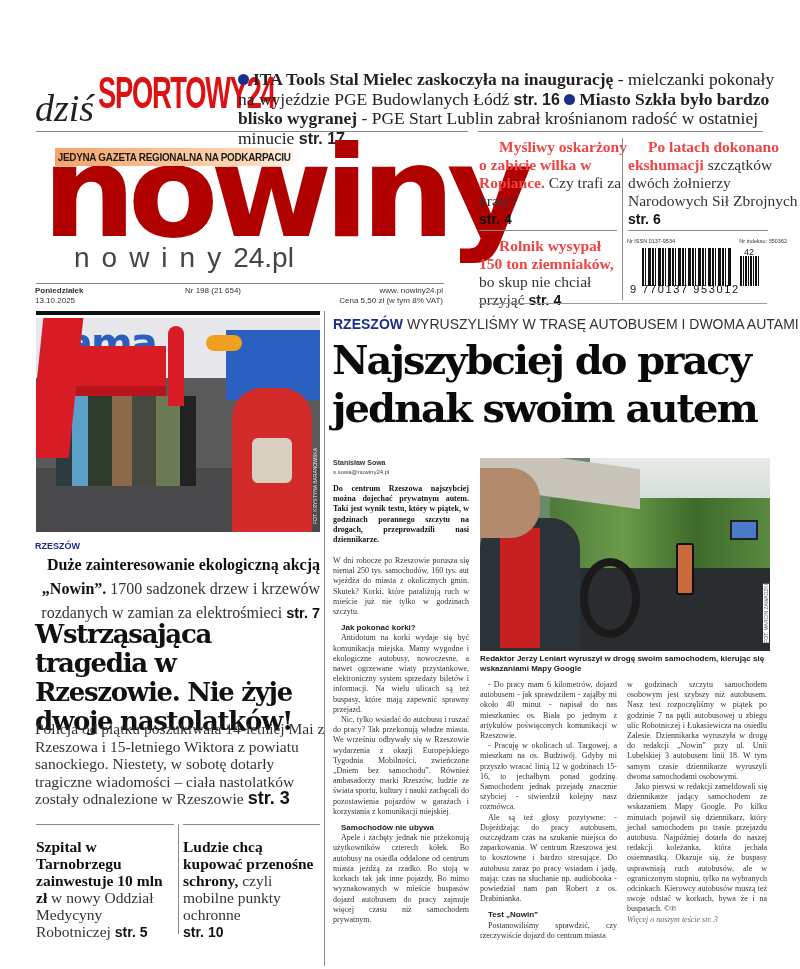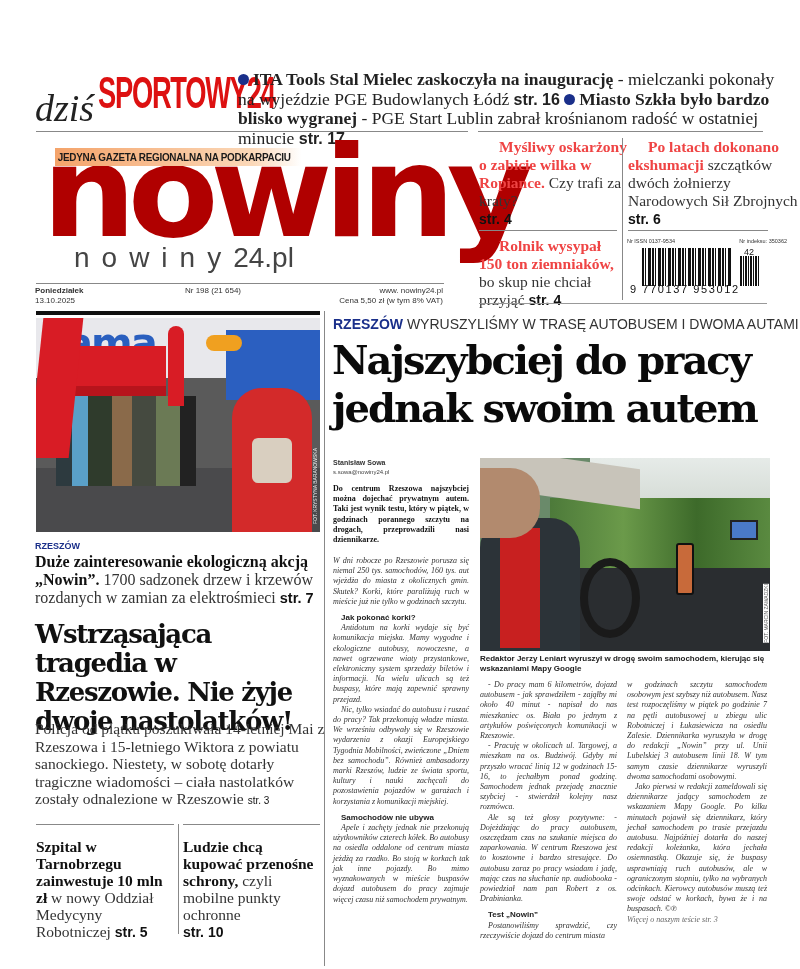--- a/index.html
+++ b/index.html
@@ -55,42 +55,42 @@
   #photo1 .flag { position: absolute; left: 0; top: 0; width: 40px; height: 140px; background: #d81c25; transform: skewX(-6deg); }
   #photo1 .flag2 { position: absolute; left: 132px; top: 8px; width: 16px; height: 80px; background: #d81c25; border-radius: 8px 8px 0 0; }
   #photo1 .ground { position: absolute; left: 0; top: 150px; width: 100%; height: 64px; background: #4a4a4c; }
   #photo1 .people { position: absolute; left: 20px; top: 78px; width: 200px; height: 90px; background: linear-gradient(90deg,#2d3a3f 0 8%,#5aa0c8 8% 16%,#2f3b2c 16% 28%,#8a6a4a 28% 38%,#454a40 38% 50%,#6b7a55 50% 62%,#222 62% 70%, transparent 70%); }
   #photo1 .woman { position: absolute; left: 196px; top: 70px; width: 80px; height: 144px; background: #d32a2a; border-radius: 30px 30px 0 0; }
   #photo1 .bag { position: absolute; left: 216px; top: 120px; width: 40px; height: 45px; background: #d9cfc0; border-radius: 6px; }
   #photo1 .cred { position: absolute; right: 2px; bottom: 8px; writing-mode: vertical-rl; transform: rotate(180deg); font-family: "Liberation Sans", sans-serif; font-size: 5px; color: #eee; }
   #photo1 .tenttext { position: absolute; left: 40px; top: 50px; font-family: "Liberation Sans", sans-serif; font-weight: 700; font-size: 9px; color: #fff; word-spacing: 10px; margin-top: 28px; }
 
   #eco-kicker { left: 35px; top: 541px; font-family: "Liberation Sans", sans-serif; font-weight: 700; font-size: 9px; color: #1a2f8a; }
-  #eco-text { left: 35px; top: 553px; width: 285px; font-family: "Liberation Serif", serif; font-size: 16px; line-height: 18px; color: #333; }
+  #eco-text { left: 35px; top: 553px; width: 285px; font-family: "Liberation Serif", serif; font-size: 16px; line-height: 24px; color: #333; text-align: right; }
   #eco-text b { color: #111; }
   #eco-text .str { font-family: "Liberation Sans", sans-serif; font-weight: 700; font-size: 14.5px; color: #111; }
 
   #tragedy-title { left: 35px; top: 620px; width: 290px; font-family: "DejaVu Serif", serif; font-weight: 700; font-size: 26px; line-height: 29px; letter-spacing: -1.3px; color: #111; }
   #tragedy-text { left: 35px; top: 720px; width: 290px; font-family: "Liberation Serif", serif; font-size: 15.5px; line-height: 17.6px; color: #333; }
-  #tragedy-text .str { font-family: "Liberation Sans", sans-serif; font-weight: 400; font-size: 10px; color: #111; }
+  #tragedy-text .str { font-family: "Liberation Sans", sans-serif; font-weight: 700; font-size: 18px; color: #111; }
 
   .bottom-teaser { position: absolute; font-family: "Liberation Serif", serif; font-size: 15.5px; line-height: 17px; color: #333; }
   .bottom-teaser b { color: #111; }
   .bottom-teaser .str { font-family: "Liberation Sans", sans-serif; font-weight: 700; font-size: 14px; color: #111; }
 
   
   #main-kicker { left: 333px; top: 316px; font-family: "Liberation Sans", sans-serif; font-size: 14px; color: #333; white-space: nowrap; }
   #main-kicker b { color: #1a2f8a; font-weight: 700; }
   #main-title { left: 332px; top: 336px; width: 460px; font-family: "DejaVu Serif", serif; font-weight: 700; font-size: 40px; line-height: 48px; letter-spacing: -2px; color: #0a0a0a; }
 
   #byline { left: 333px; top: 459px; font-family: "Liberation Sans", sans-serif; font-weight: 700; font-size: 7px; color: #333; }
   #email { left: 333px; top: 469px; font-family: "Liberation Sans", sans-serif; font-size: 6px; color: #444; }
   #lead { left: 333px; top: 484px; width: 136px; font-family: "Liberation Serif", serif; font-weight: 700; font-size: 8px; line-height: 10.2px; color: #111; text-align: justify; }
   .body { position: absolute; font-family: "Liberation Serif", serif; font-size: 8px; line-height: 10.2px; color: #333; text-align: justify; }
-  .body p { text-indent: 8px; font-style: italic; }
+  .body p { text-indent: 8px; }
   .body p.noind { text-indent: 0; }
   .body h4 { font-family: "Liberation Sans", sans-serif; font-weight: 700; font-size: 8px; color: #222; margin: 6px 0 0 8px; }
   .body .more { font-style: italic; color: #666; text-indent: 0; }
 
   
   #photo2 { left: 480px; top: 458px; width: 290px; height: 193px; overflow: hidden; background: #6a8a6a; }
   #photo2 .sky { position: absolute; left: 110px; top: 0; width: 180px; height: 80px; background: linear-gradient(#e6ebe8,#c8d0c8); }
   #photo2 .trees { position: absolute; left: 70px; top: 40px; width: 220px; height: 80px; background: linear-gradient(90deg,#4d7a3a,#6b9a4a,#3d6a2a,#5a8a40); }
   #photo2 .roof { position: absolute; left: 0; top: 0; width: 160px; height: 40px; background: #c8c4ba; transform: skewY(8deg); }
   #photo2 .dash { position: absolute; left: 60px; top: 110px; width: 230px; height: 83px; background: #2a2d30; border-radius: 40px 0 0 0; }

